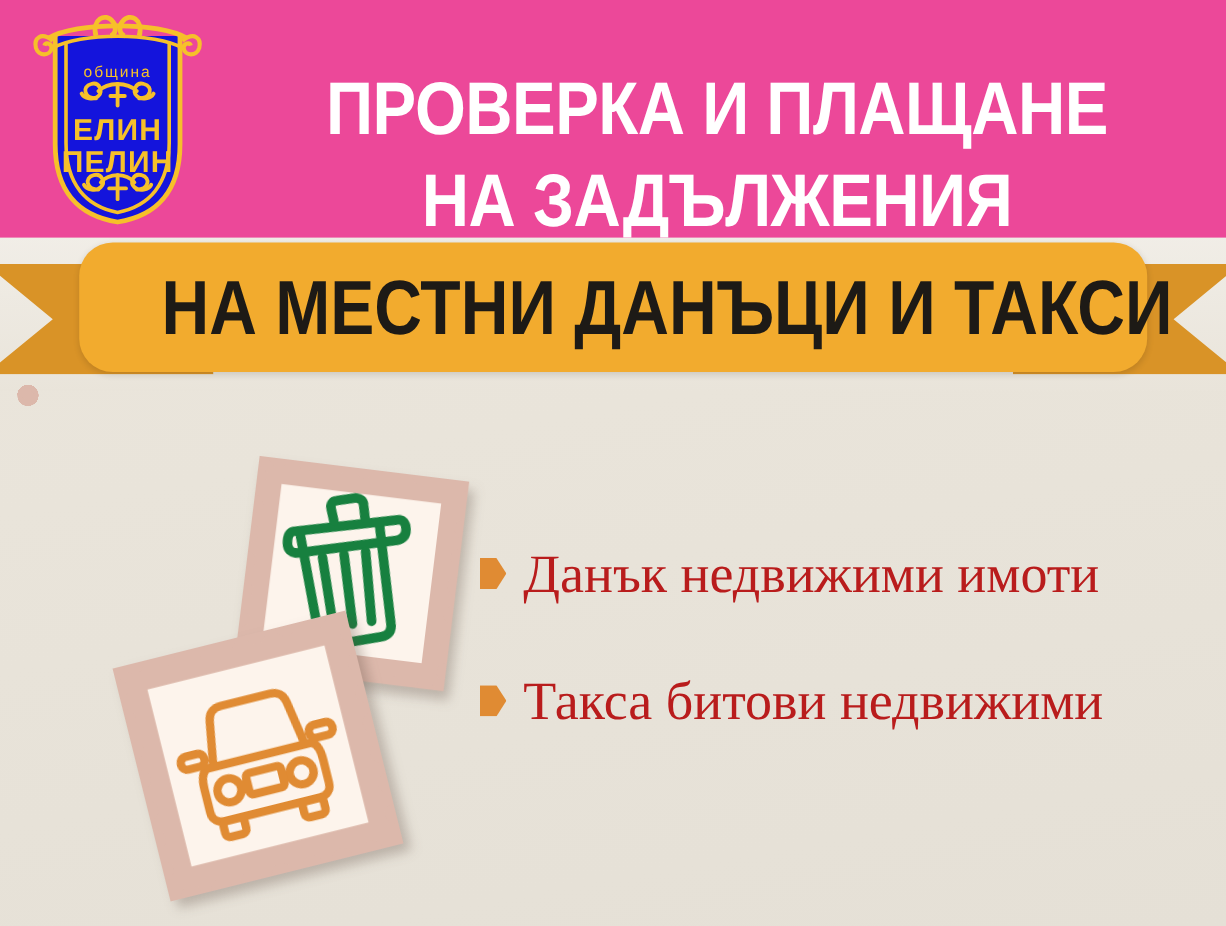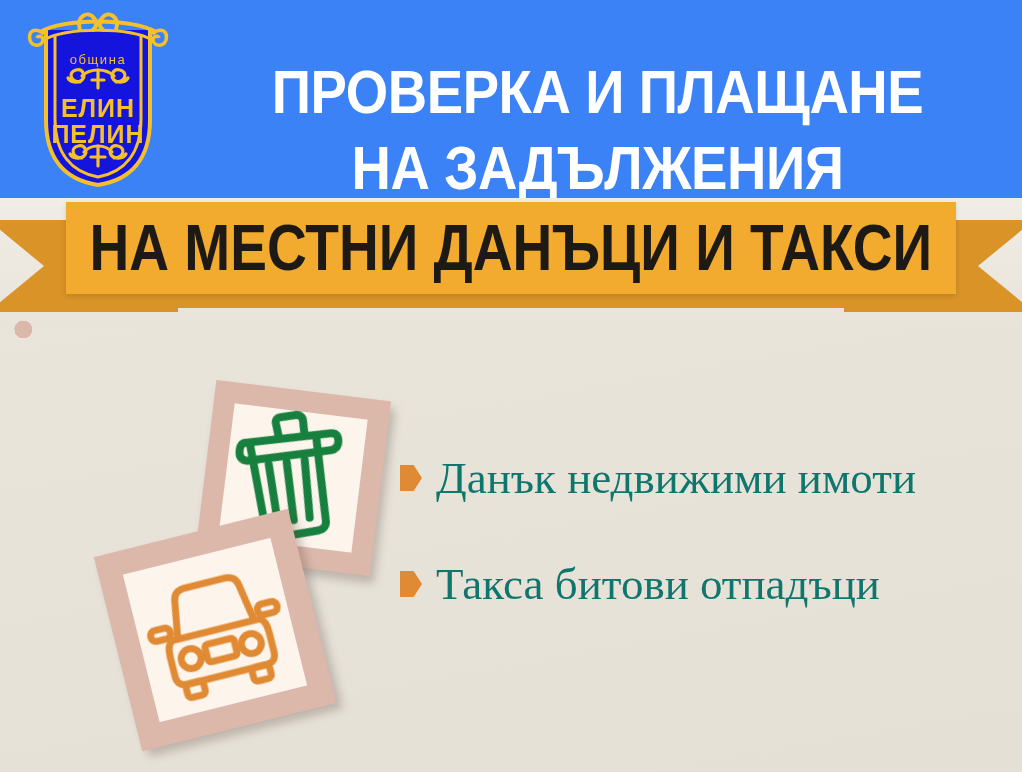--- a/index.html
+++ b/index.html
@@ -36,21 +36,21 @@
     opacity: .85;
   }
 
   
   .header {
     position: absolute;
     left: 0;
     top: 0;
     width: 1022px;
     height: 198px;
-    background: #3b82f6;
+    background: #ec4899;
     overflow: hidden;
   }
   .header-title {
     position: absolute;
     left: 185px;
     top: 12px;
     width: 825px;
     text-align: center;
     color: #ffffff;
     font-family: "Liberation Sans Narrow", "Liberation Sans", sans-serif;
@@ -103,26 +103,27 @@
     width: 890px;
     height: 22px;
     background: #d99327;
     clip-path: polygon(0 0, 100% 0, calc(100% - 22px) 100%, 22px 100%);
   }
   .ribbon-main {
     position: absolute;
     left: 66px;
     top: 6px;
     width: 890px;
-    height: 92px;
+    height: 108px;
     background: #f2ab2e;
     display: flex;
     align-items: center;
-    justify-content: center;
+    justify-content: flex-start;
     box-shadow: 0 2px 5px rgba(0,0,0,.12);
+    border-radius: 28px;
   }
   .ribbon-text {
     color: #1d1a16;
     font-family: "Liberation Sans Narrow", "Liberation Sans", sans-serif;
     font-weight: bold;
     font-size: 64px;
     line-height: 64px;
     letter-spacing: 0px;
     transform: scaleX(.86);
     white-space: nowrap;
@@ -175,21 +176,21 @@
     width: 22px;
     height: 26px;
     margin-right: 14px;
     background: #e08b33;
     clip-path: polygon(0 0, 62% 0, 100% 50%, 62% 100%, 0 100%);
   }
   .bullet-label {
     font-family: "Liberation Serif", "DejaVu Serif", serif;
     font-size: 45px;
     line-height: 50px;
-    color: #0f766e;
+    color: #b91c1c;
     white-space: nowrap;
   }
 </style>
 </head>
 <body>
 
 <div class="poster">
 
   <div class="bg-base"></div>
   <div class="bg-sheen"></div>
@@ -407,17 +408,17 @@
     </div>
   </div>
 
   <ul class="bullets" style="list-style:none;margin:0;padding:0;">
     <li class="bullet-row">
       <span class="bullet-marker"></span>
       <span class="bullet-label">Данък недвижими имоти</span>
     </li>
     <li class="bullet-row">
       <span class="bullet-marker"></span>
-      <span class="bullet-label">Такса битови отпадъци</span>
+      <span class="bullet-label">Такса битови недвижими</span>
     </li>
   </ul>
 
 </div>
 
 </body></html>

